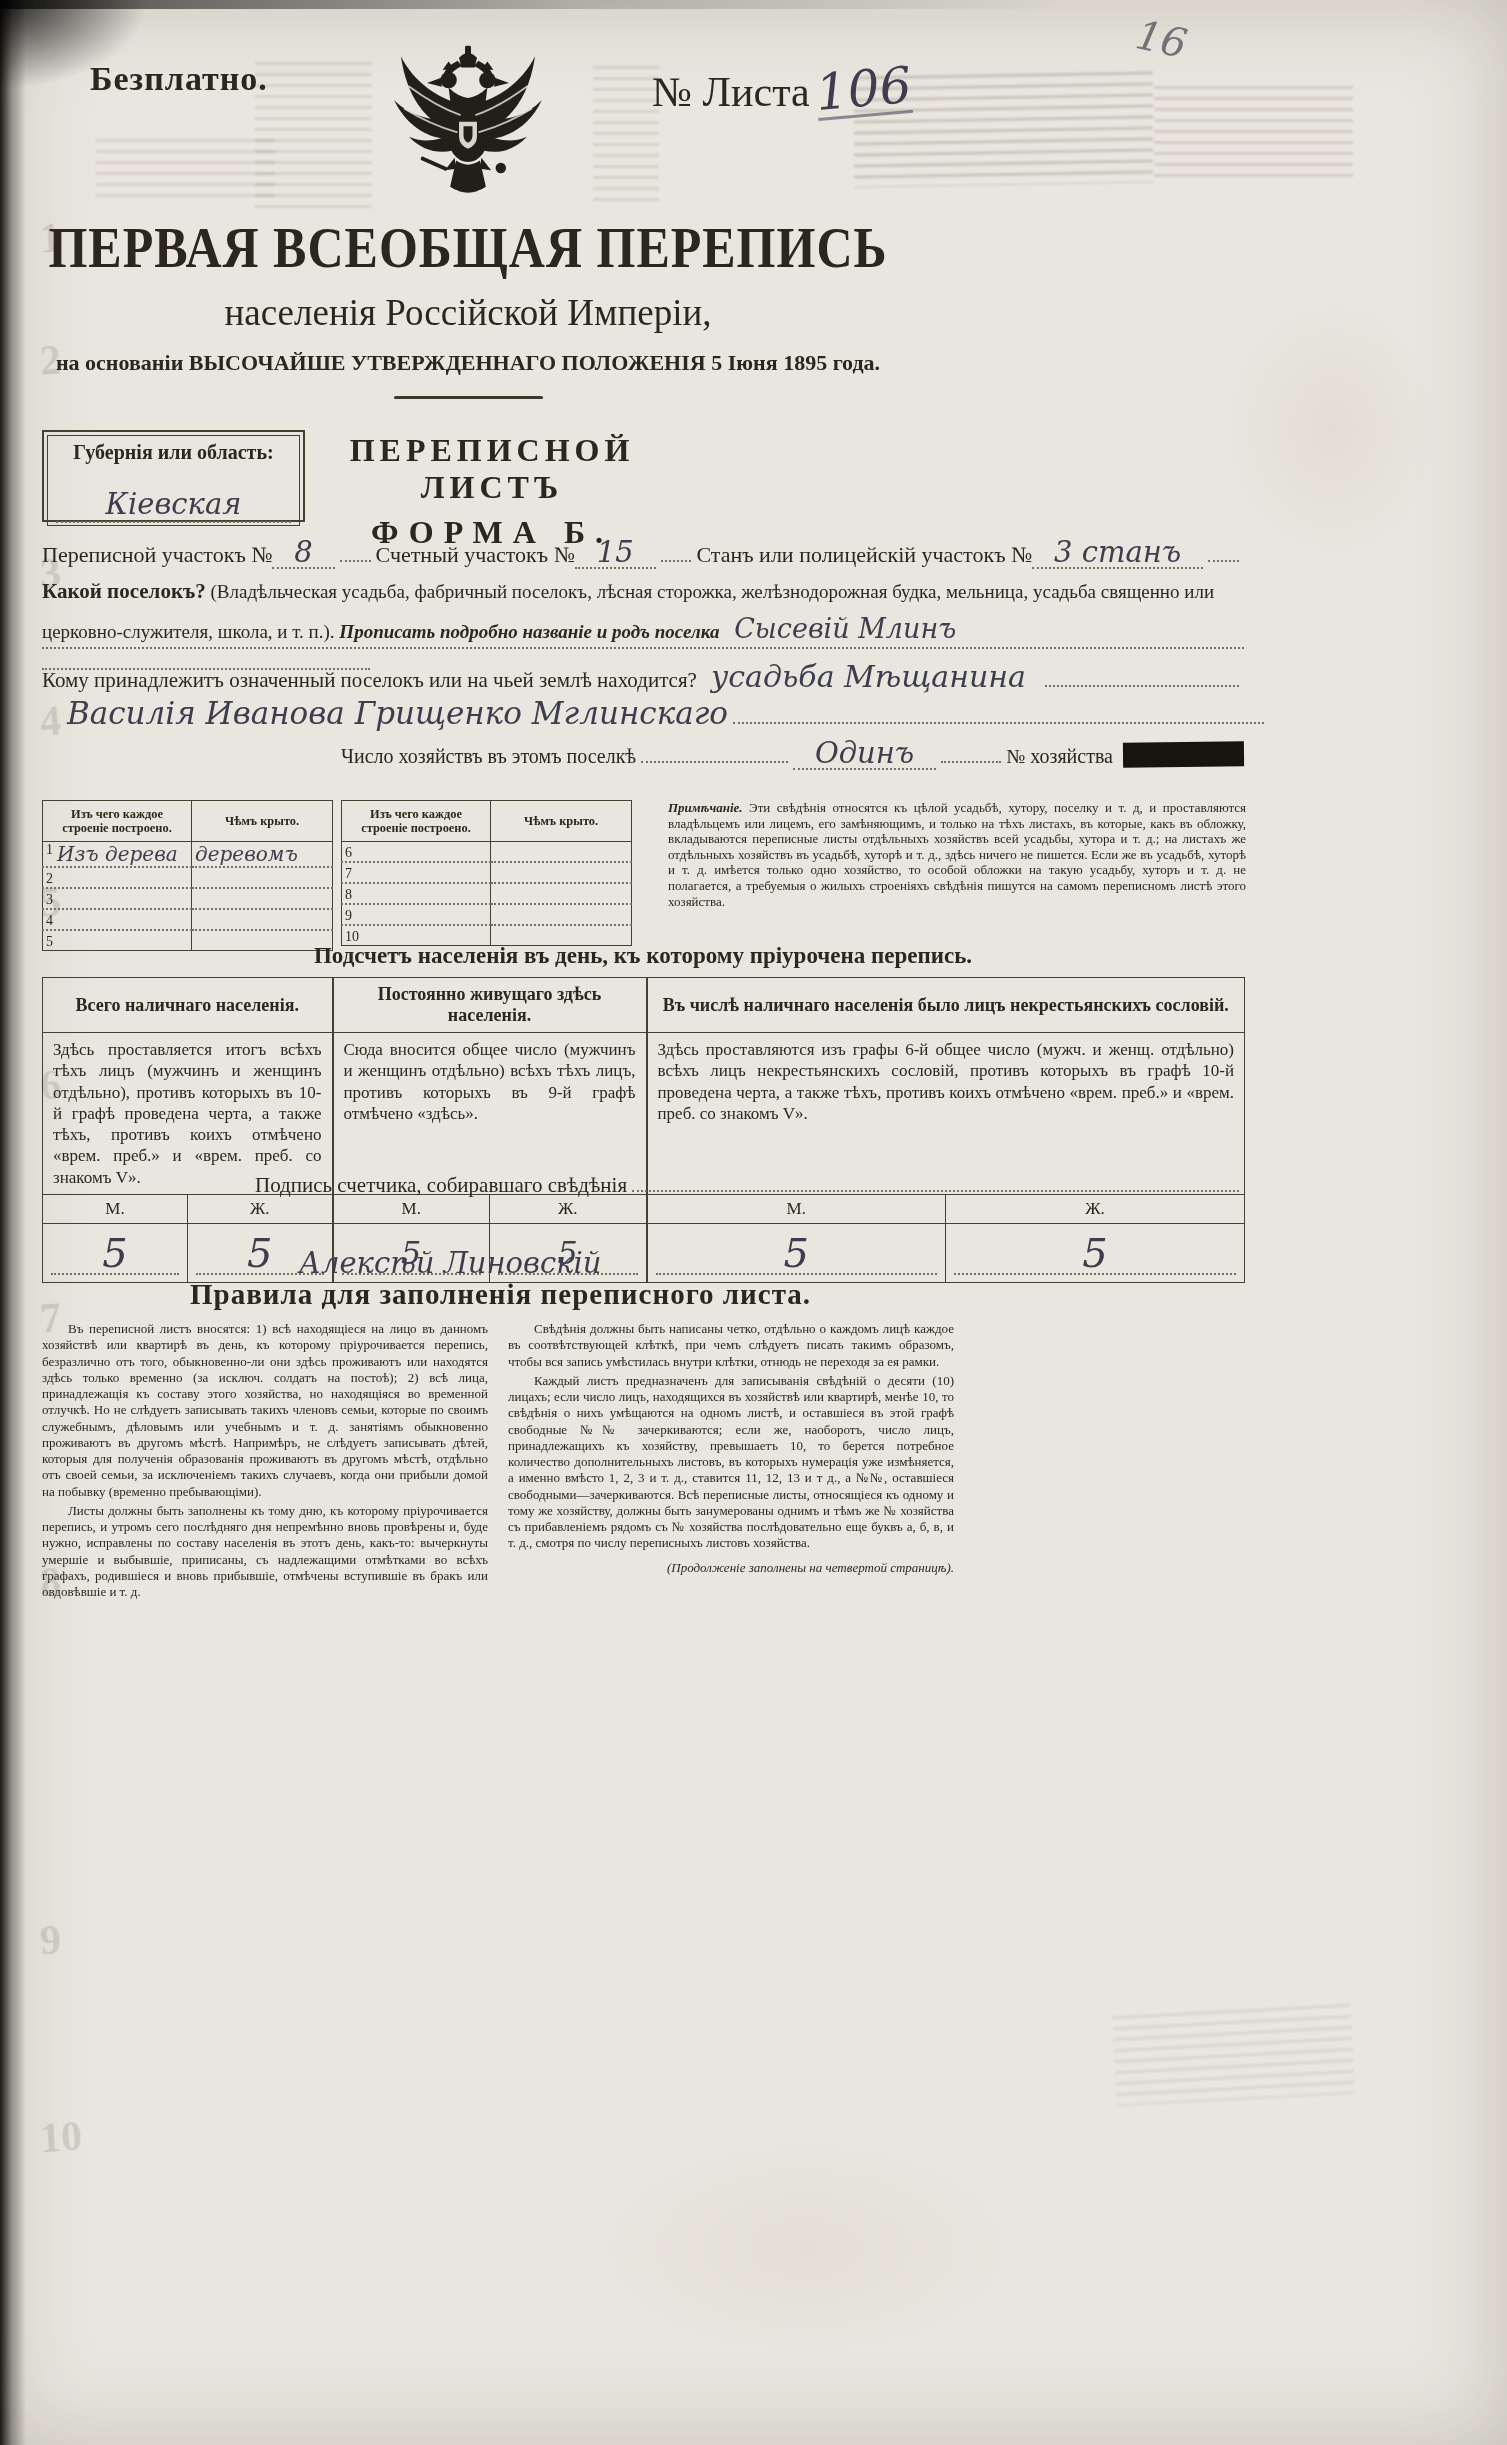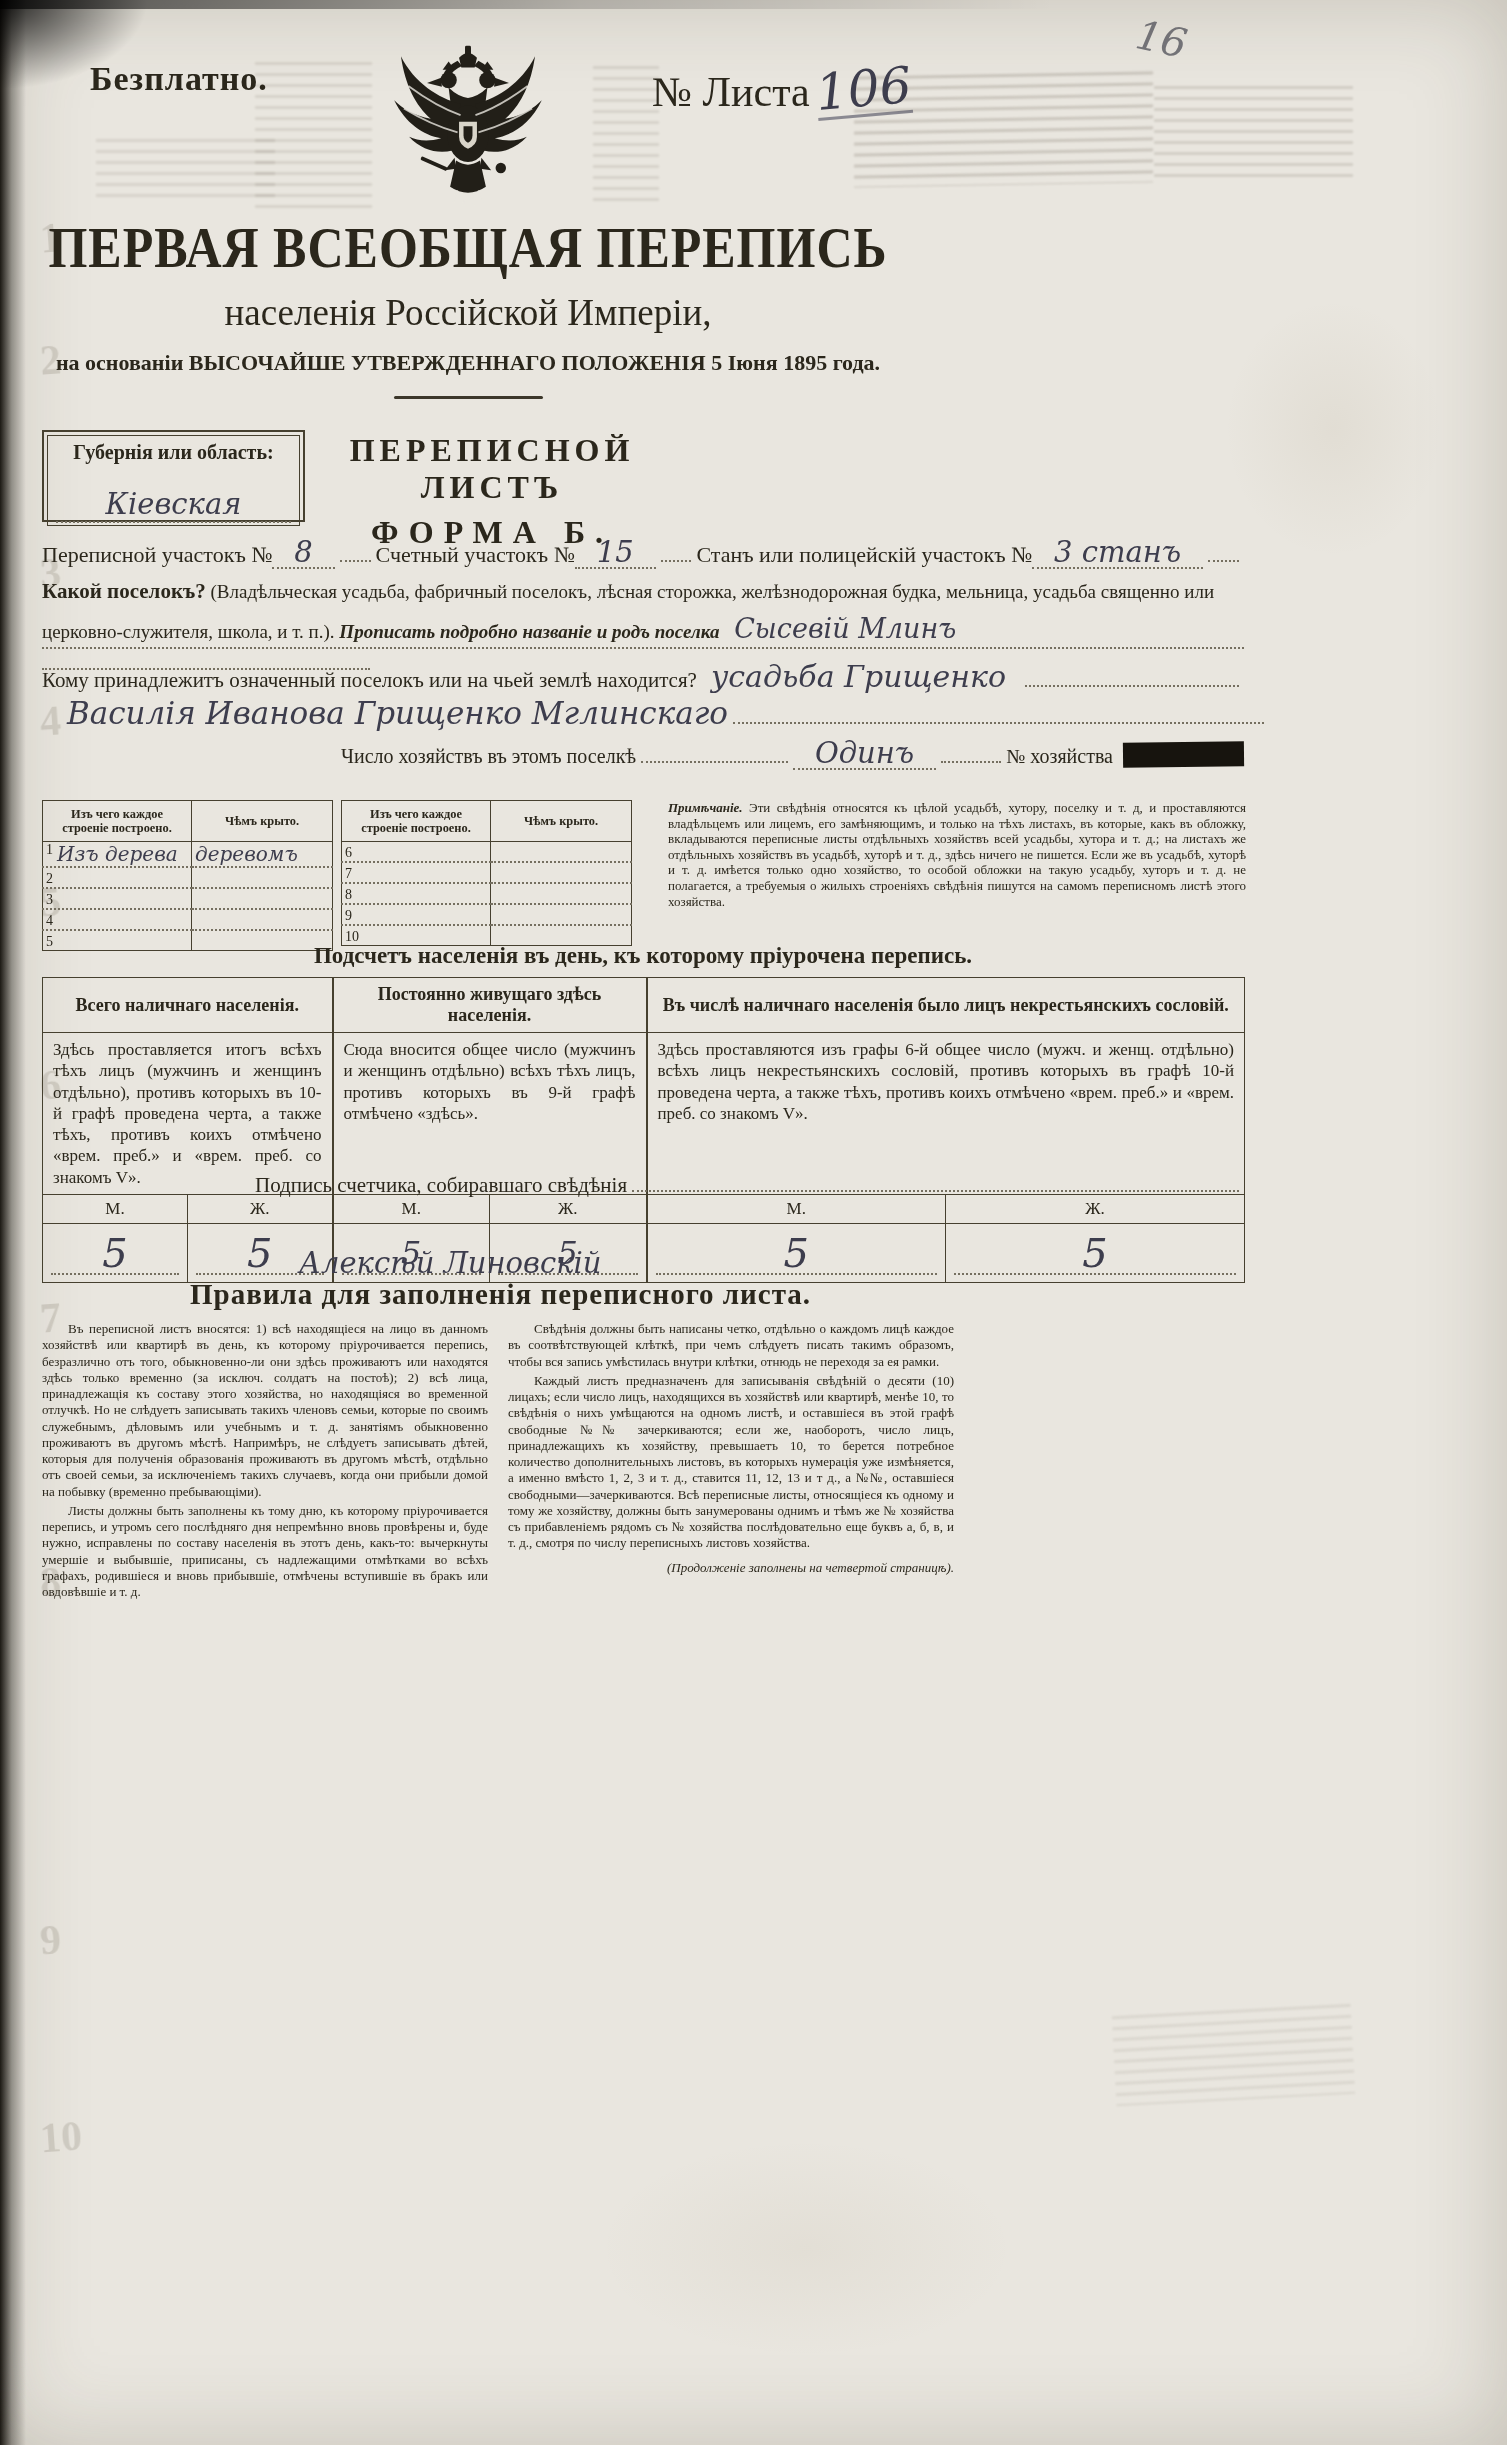--- a/index.html
+++ b/index.html
@@ -211,21 +211,21 @@
     <span class="pl-bold">Какой поселокъ?</span>
     <span>(Владѣльческая усадьба, фабричный поселокъ, лѣсная сторожка, желѣзнодорожная будка, мельница, усадьба священно или церковно-служителя, школа, и т. п.).</span>
     <span class="pl-italic">Прописать подробно названіе и родъ поселка</span>
     <span class="hand pl-hand">Сысевій Млинъ</span>
     <span class="inline-dots"></span>
   </div>
   <div class="abs rule-full"></div>
 
   <div class="abs frow owner-line">
     <span>Кому принадлежитъ означенный поселокъ или на чьей землѣ находится?</span>
-    <span class="hand owner-hand">усадьба Грищенко</span>
+    <span class="hand owner-hand">усадьба Мѣщанина</span>
     <span class="dotfill"></span>
   </div>
   <div class="abs frow owner-line2">
     <span class="hand owner-hand2">Василія Иванова Грищенко Мглинскаго</span>
     <span class="dotfill"></span>
   </div>
 
   <div class="abs frow households">
     <span>Число хозяйствъ въ этомъ поселкѣ</span>
     <span class="dotfill"></span>

